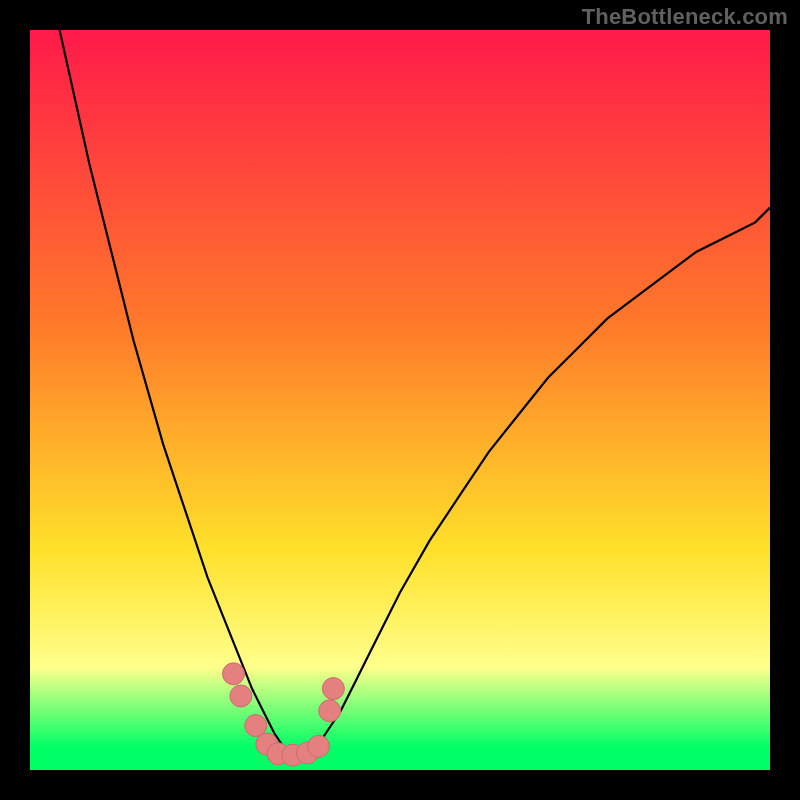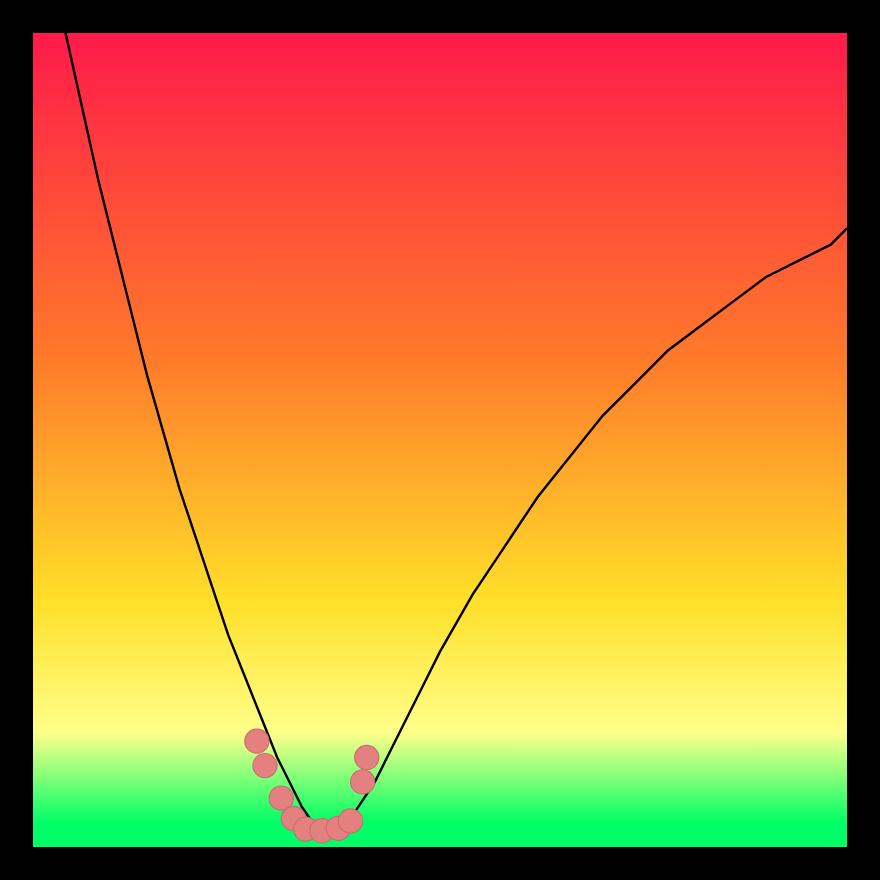--- a/index.html
+++ b/index.html
@@ -35,20 +35,21 @@
   .plot svg {
     display: block;
     width: 100%;
     height: 100%;
   }
 </style>
 </head>
 <body>
 
 <div class="canvas">
+  <div class="watermark">TheBottleneck.com</div>
   <div class="plot">
     <svg viewBox="0 0 740 740" preserveAspectRatio="none">
       <defs>
         <linearGradient id="bg-grad" x1="0" y1="0" x2="0" y2="1">
             <stop offset="0%" stop-color="#ff1a4a"></stop>
             <stop offset="40%" stop-color="#ff7a2a"></stop>
             <stop offset="70%" stop-color="#ffe02a"></stop>
             <stop offset="86%" stop-color="#ffff8a"></stop>
             <stop offset="97%" stop-color="#00ff66"></stop>
             <stop offset="100%" stop-color="#00ff66"></stop>

